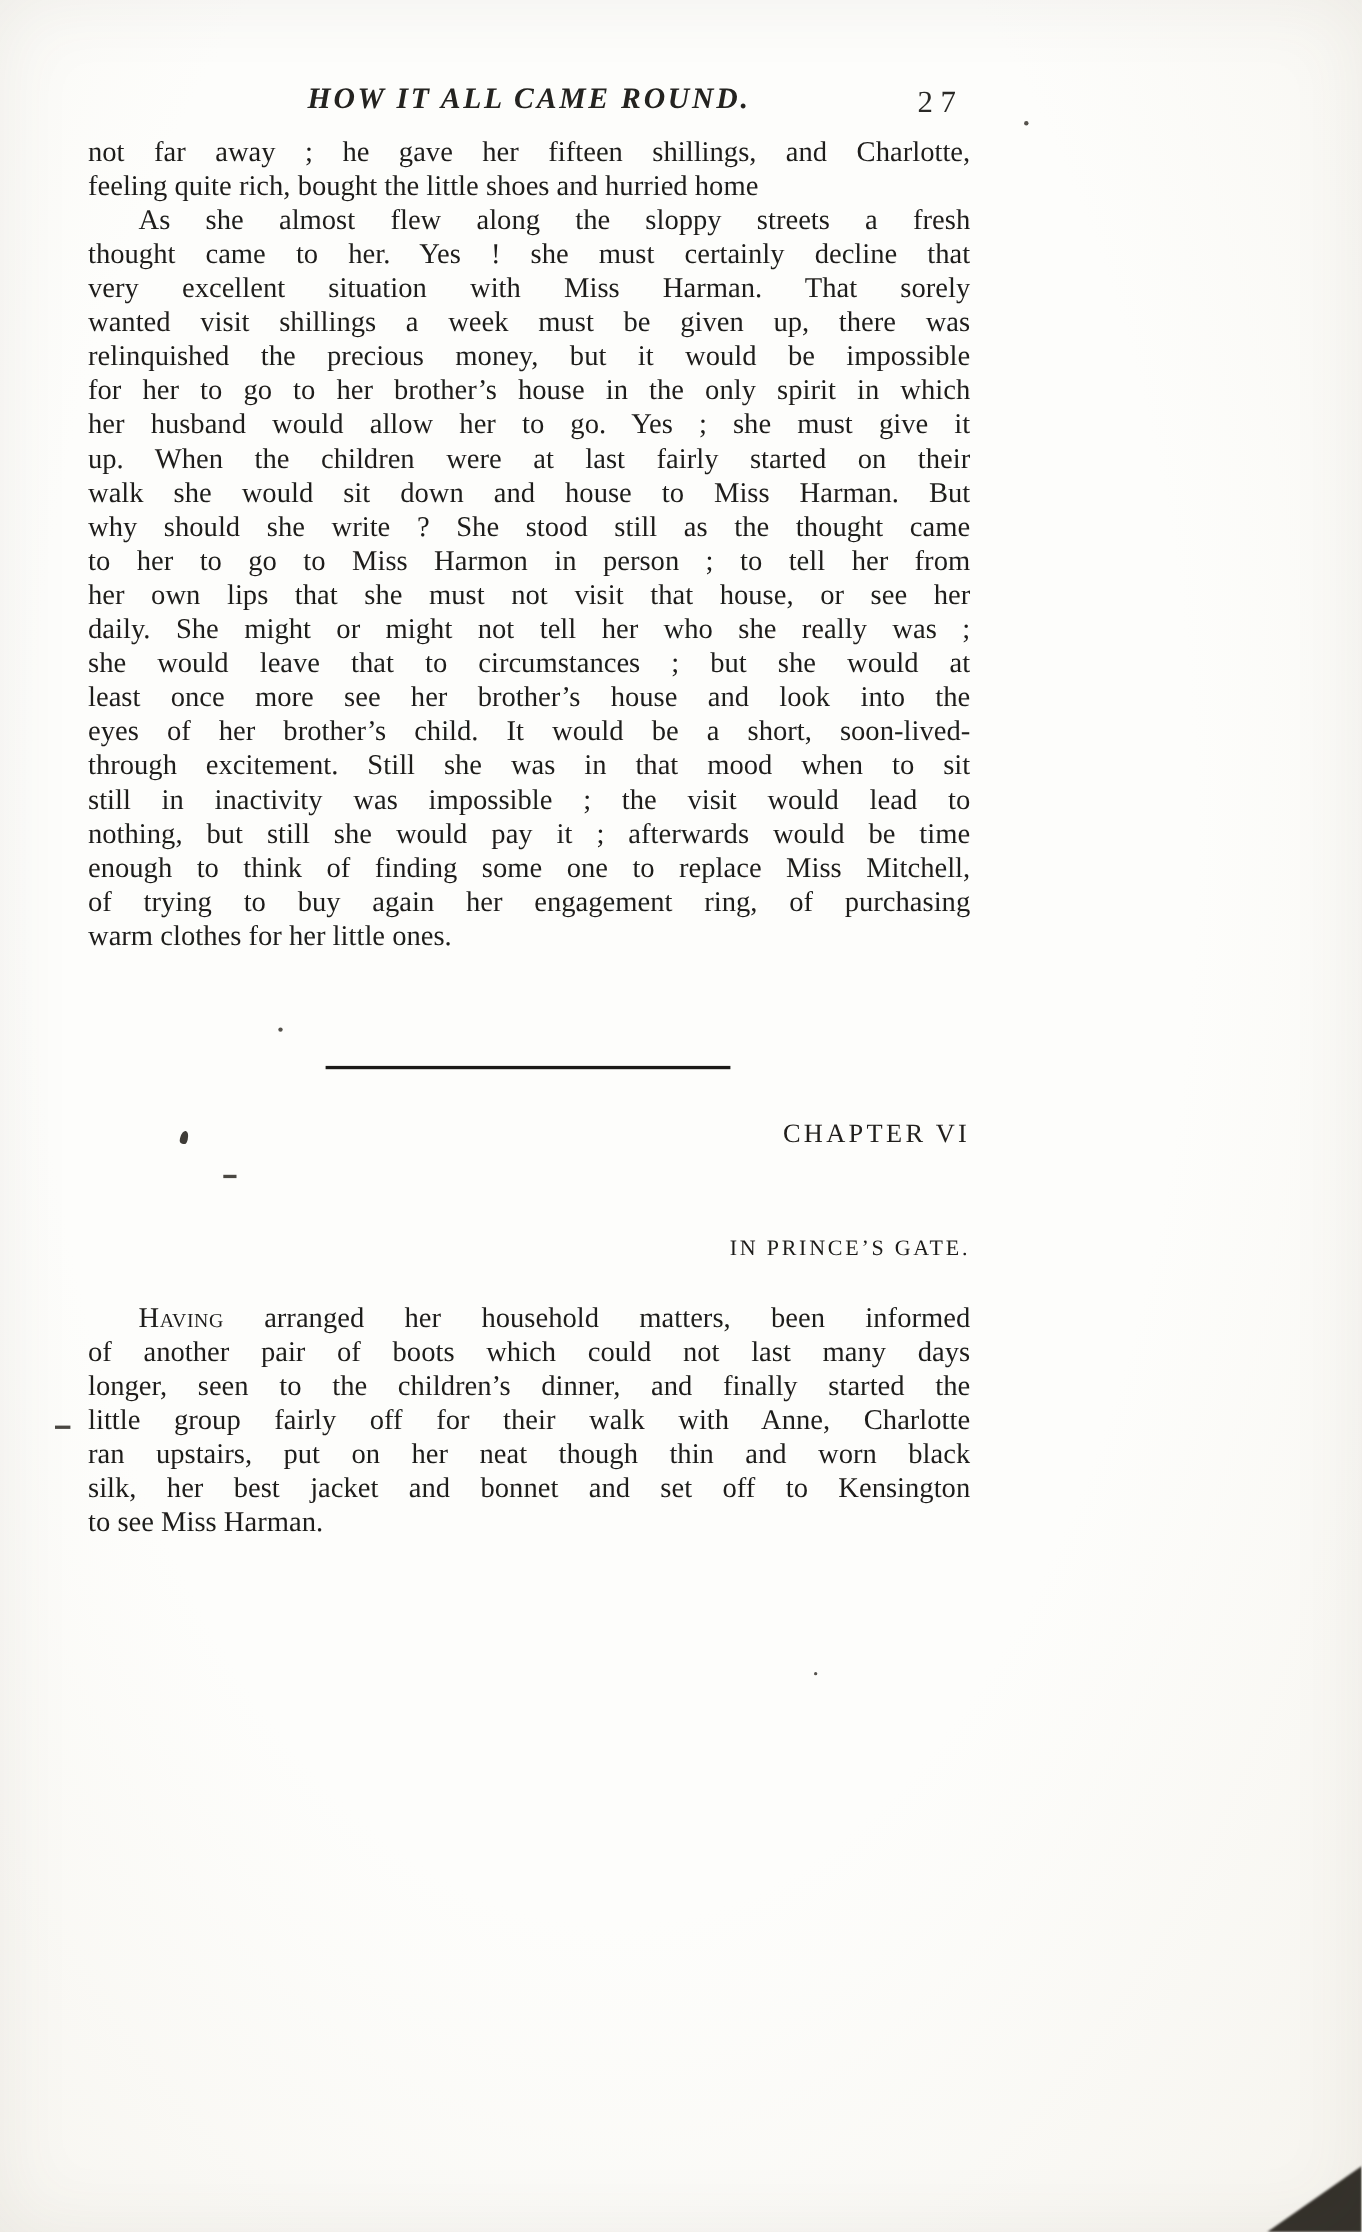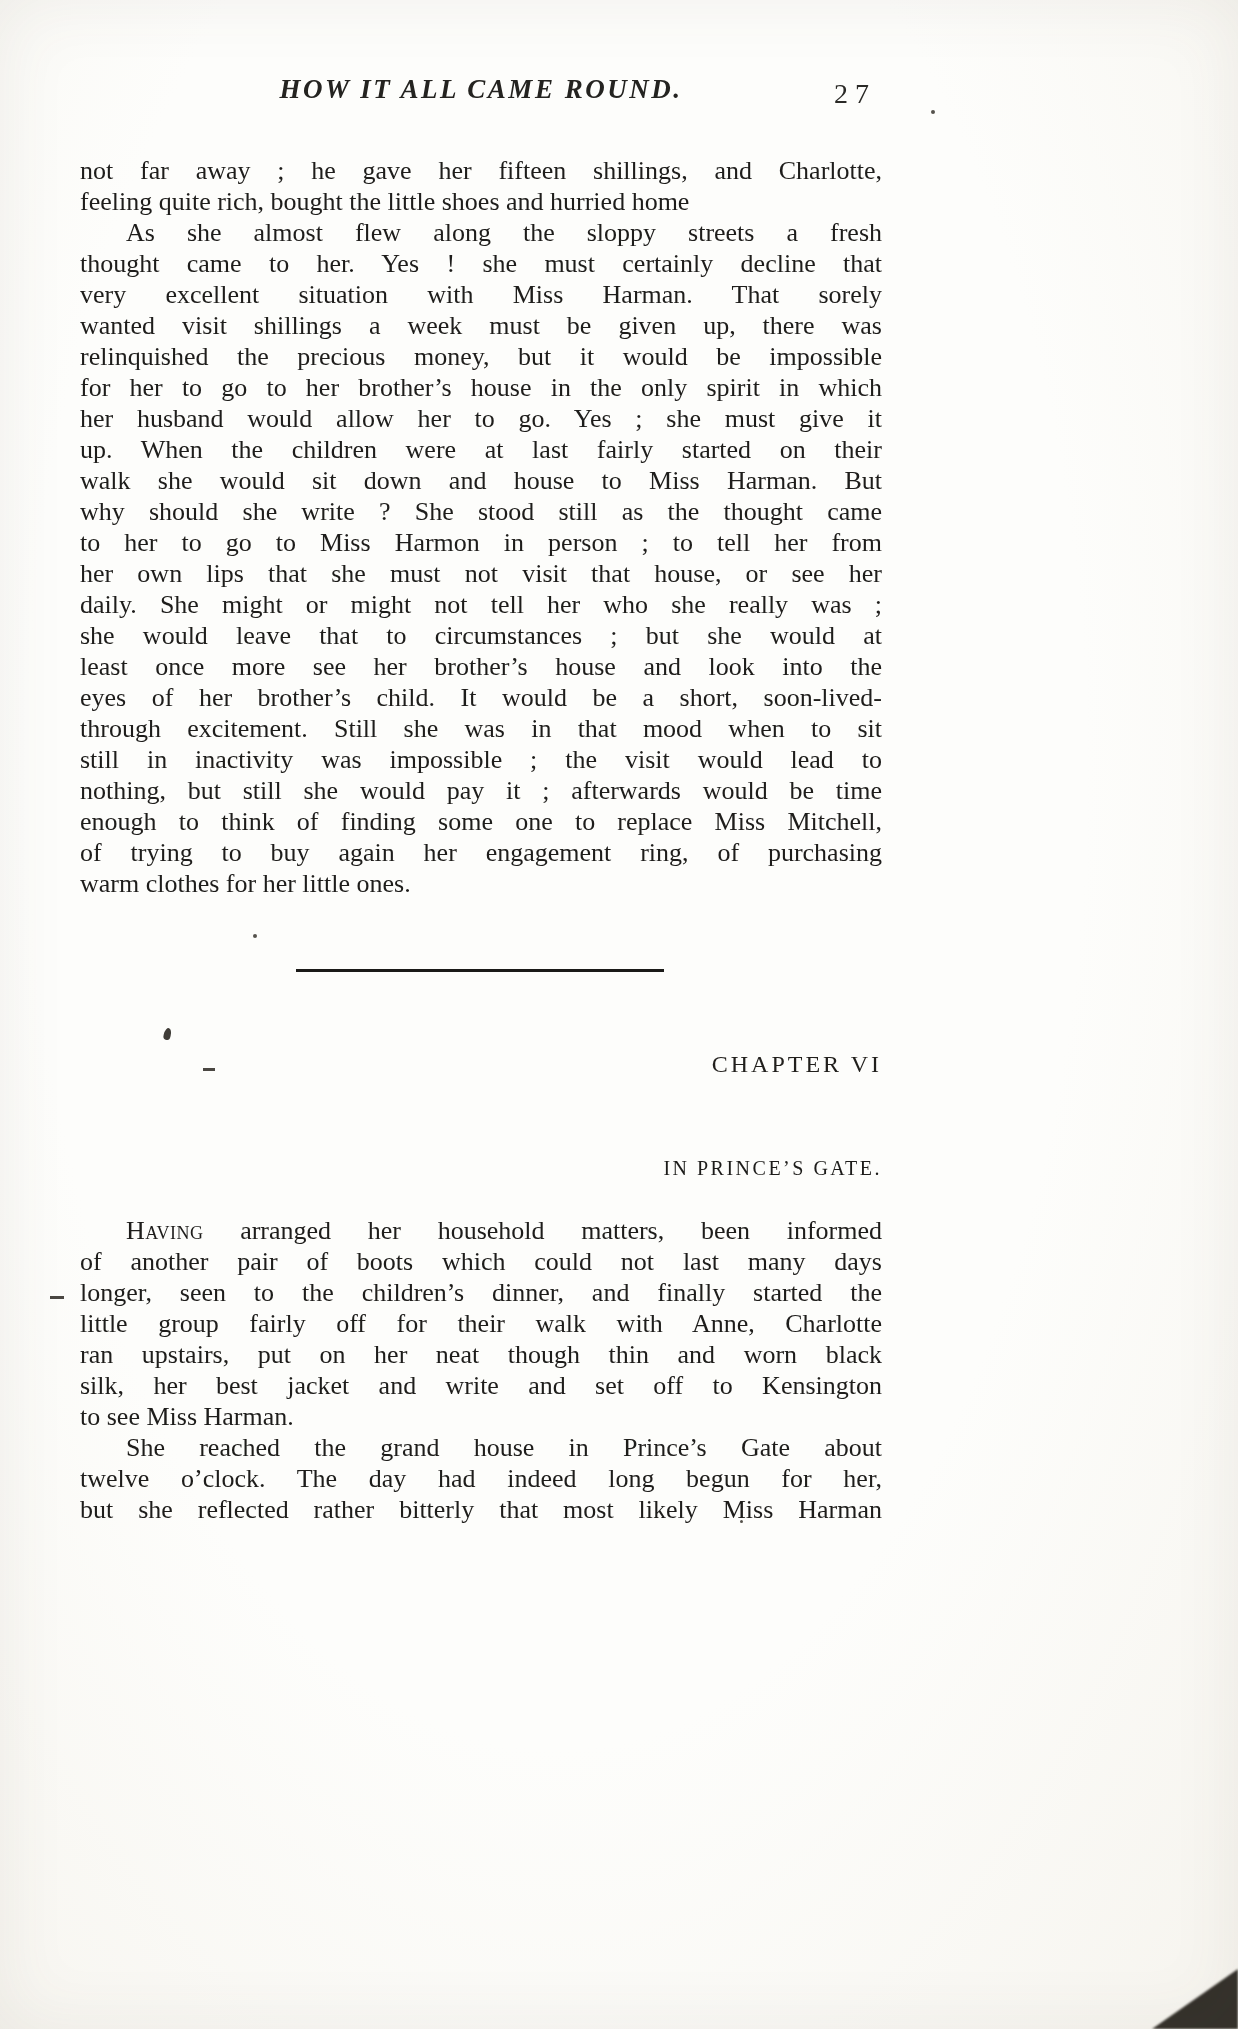--- a/index.html
+++ b/index.html
@@ -20,21 +20,20 @@
     content: "";
     position: absolute;
     inset: 0;
     box-shadow: inset 0 0 70px rgba(90, 80, 60, 0.08);
     pointer-events: none;
   }
   .column {
     position: absolute;
     left: 80px;
     width: 802px;
-    margin-top: 33px;
   }
   .header-row {
     position: absolute;
     left: 80px;
     top: 74px;
     width: 802px;
     height: 36px;
   }
   .header-title {
     text-align: center;
@@ -173,29 +172,24 @@
   <div class="column body-text chapter-body">
     <div class="para">
       <div class="line indented">
         <span class="lead">Having</span><span> arranged her household matters, been informed</span>
       </div>
       <div>
           <div class="line first">of another pair of boots which could not last many days</div>
           <div class="line">longer, seen to the children’s dinner, and finally started the</div>
           <div class="line">little group fairly off for their walk with Anne, Charlotte</div>
           <div class="line">ran upstairs, put on her neat though thin and worn black</div>
-          <div class="line">silk, her best jacket and write and set off to Kensington</div>
+          <div class="line">silk, her best jacket and bonnet and set off to Kensington</div>
           <div class="line last">to see Miss Harman.</div>
         </div>
     </div>
-    <div class="para indent keep-just">
-        <div class="line first">She reached the grand house in Prince’s Gate about</div>
-        <div class="line">twelve o’clock. The day had indeed long begun for her,</div>
-        <div class="line last">but she reflected rather bitterly that most likely Miss Harman</div>
-      </div>
   </div>
 
   <div class="artifact-dot" style="left:931px; top:110px; width:4px; height:4px;"></div>
   <div class="artifact-dot" style="left:253px; top:934px; width:4px; height:4px;"></div>
   <div class="artifact-tick" style="left:164px; top:1028px;"></div>
   <div class="artifact-dash" style="left:203px; top:1068px; width:12px; height:3px;"></div>
   <div class="artifact-dash" style="left:50px; top:1296px; width:14px; height:3px;"></div>
   <div class="artifact-dot" style="left:740px; top:1520px; width:3px; height:3px;"></div>
   <div class="corner-shadow"></div>
 

